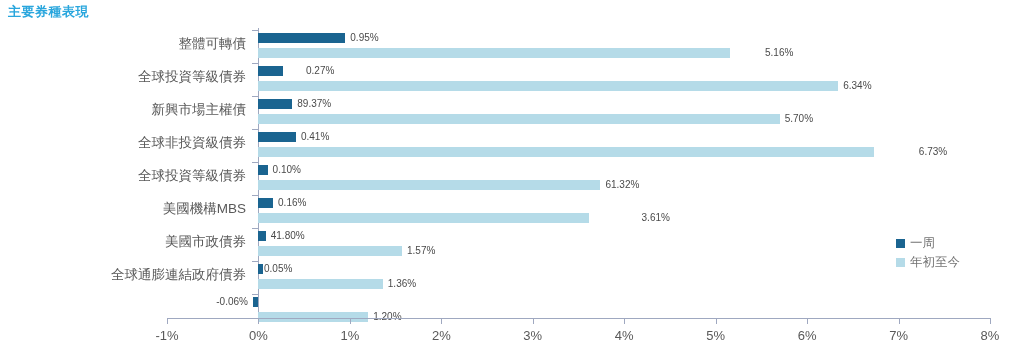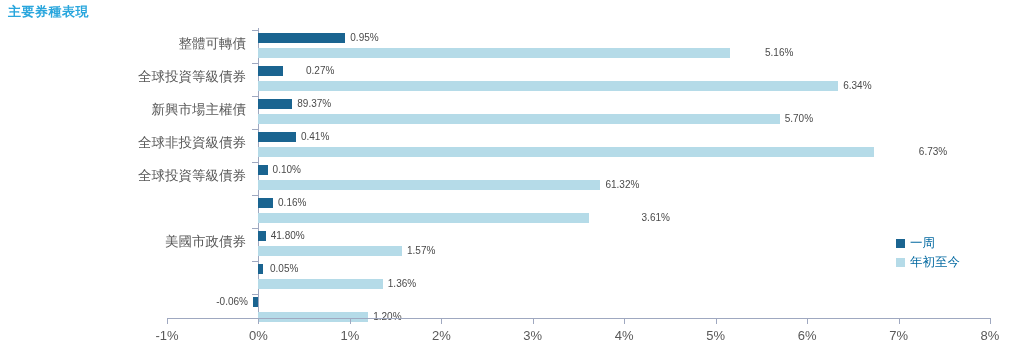--- a/index.html
+++ b/index.html
@@ -84,40 +84,42 @@
   .xtick-label{
     position:absolute;top:10px;
     font-size:13px;color:#595959;
     transform:translateX(-50%);
     white-space:nowrap;
   }
 
   
   #legend{
     position:absolute;left:896px;top:234px;
-    font-size:12.5px;color:#0369a1;
+    font-size:12.5px;color:#737373;
   }
   .legend-item{display:flex;align-items:center;height:19px;white-space:nowrap;}
   .legend-swatch{width:9px;height:9px;margin-right:5px;display:inline-block;}
   .legend-text{line-height:19px;}
 </style>
 </head>
 <body>
 
 <div id="chart-root">
 
   <div id="chart-title">主要券種表現</div>
 
   <div id="cat-col">
       <div class="cat-label" style="top: 7px;">整體可轉債</div>
       <div class="cat-label" style="top: 40px;">全球投資等級債券</div>
       <div class="cat-label" style="top: 73px;">新興市場主權債</div>
       <div class="cat-label" style="top: 106px;">全球非投資級債券</div>
       <div class="cat-label" style="top: 139px;">全球投資等級債券</div>
+      <div class="cat-label" style="top: 172px;">美國機構MBS</div>
       <div class="cat-label" style="top: 205px;">美國市政債券</div>
+      <div class="cat-label" style="top: 238px;">全球通膨連結政府債券</div>
     </div>
 
   <div id="plot">
     <div id="zero-line"></div>
   <div class="row" style="top: 2px;">
         <div class="tick"></div>
         <div class="bar bar-week" style="left: 91.4444px; width: 86.8722px; background: rgb(26, 100, 144);"></div>
         <div class="bar-label lbl-week" style="left: 183.317px;">0.95%</div>
         <div class="bar bar-ytd" style="left: 91.4444px; width: 471.853px; background: rgb(181, 219, 232);"></div>
         <div class="bar-label lbl-ytd" style="left: 598px;">5.16%</div>
@@ -160,21 +162,21 @@
       <div class="row" style="top: 200px;">
         <div class="tick"></div>
         <div class="bar bar-week" style="left: 91.4444px; width: 7.31556px; background: rgb(26, 100, 144);"></div>
         <div class="bar-label lbl-week" style="left: 103.76px;">41.80%</div>
         <div class="bar bar-ytd" style="left: 91.4444px; width: 143.568px; background: rgb(181, 219, 232);"></div>
         <div class="bar-label lbl-ytd" style="left: 240.012px;">1.57%</div>
       </div>
       <div class="row" style="top: 233px;">
         <div class="tick"></div>
         <div class="bar bar-week" style="left: 91.4444px; width: 4.57222px; background: rgb(26, 100, 144);"></div>
-        <div class="bar-label lbl-week" style="left: 103px;">0.05%</div>
+        <div class="bar-label lbl-week" style="left: 97px;">0.05%</div>
         <div class="bar bar-ytd" style="left: 91.4444px; width: 124.364px; background: rgb(181, 219, 232);"></div>
         <div class="bar-label lbl-ytd" style="left: 220.809px;">1.36%</div>
       </div>
       <div class="row" style="top: 266px;">
         <div class="tick"></div>
         <div class="bar bar-week" style="left: 85.9578px; width: 5.48667px; background: rgb(26, 100, 144);"></div>
         <div class="bar-label lbl-week" style="left: 80.9578px; transform: translateX(-100%);">-0.06%</div>
         <div class="bar bar-ytd" style="left: 91.4444px; width: 109.733px; background: rgb(181, 219, 232);"></div>
         <div class="bar-label lbl-ytd" style="left: 206.178px;">1.20%</div>
       </div>

